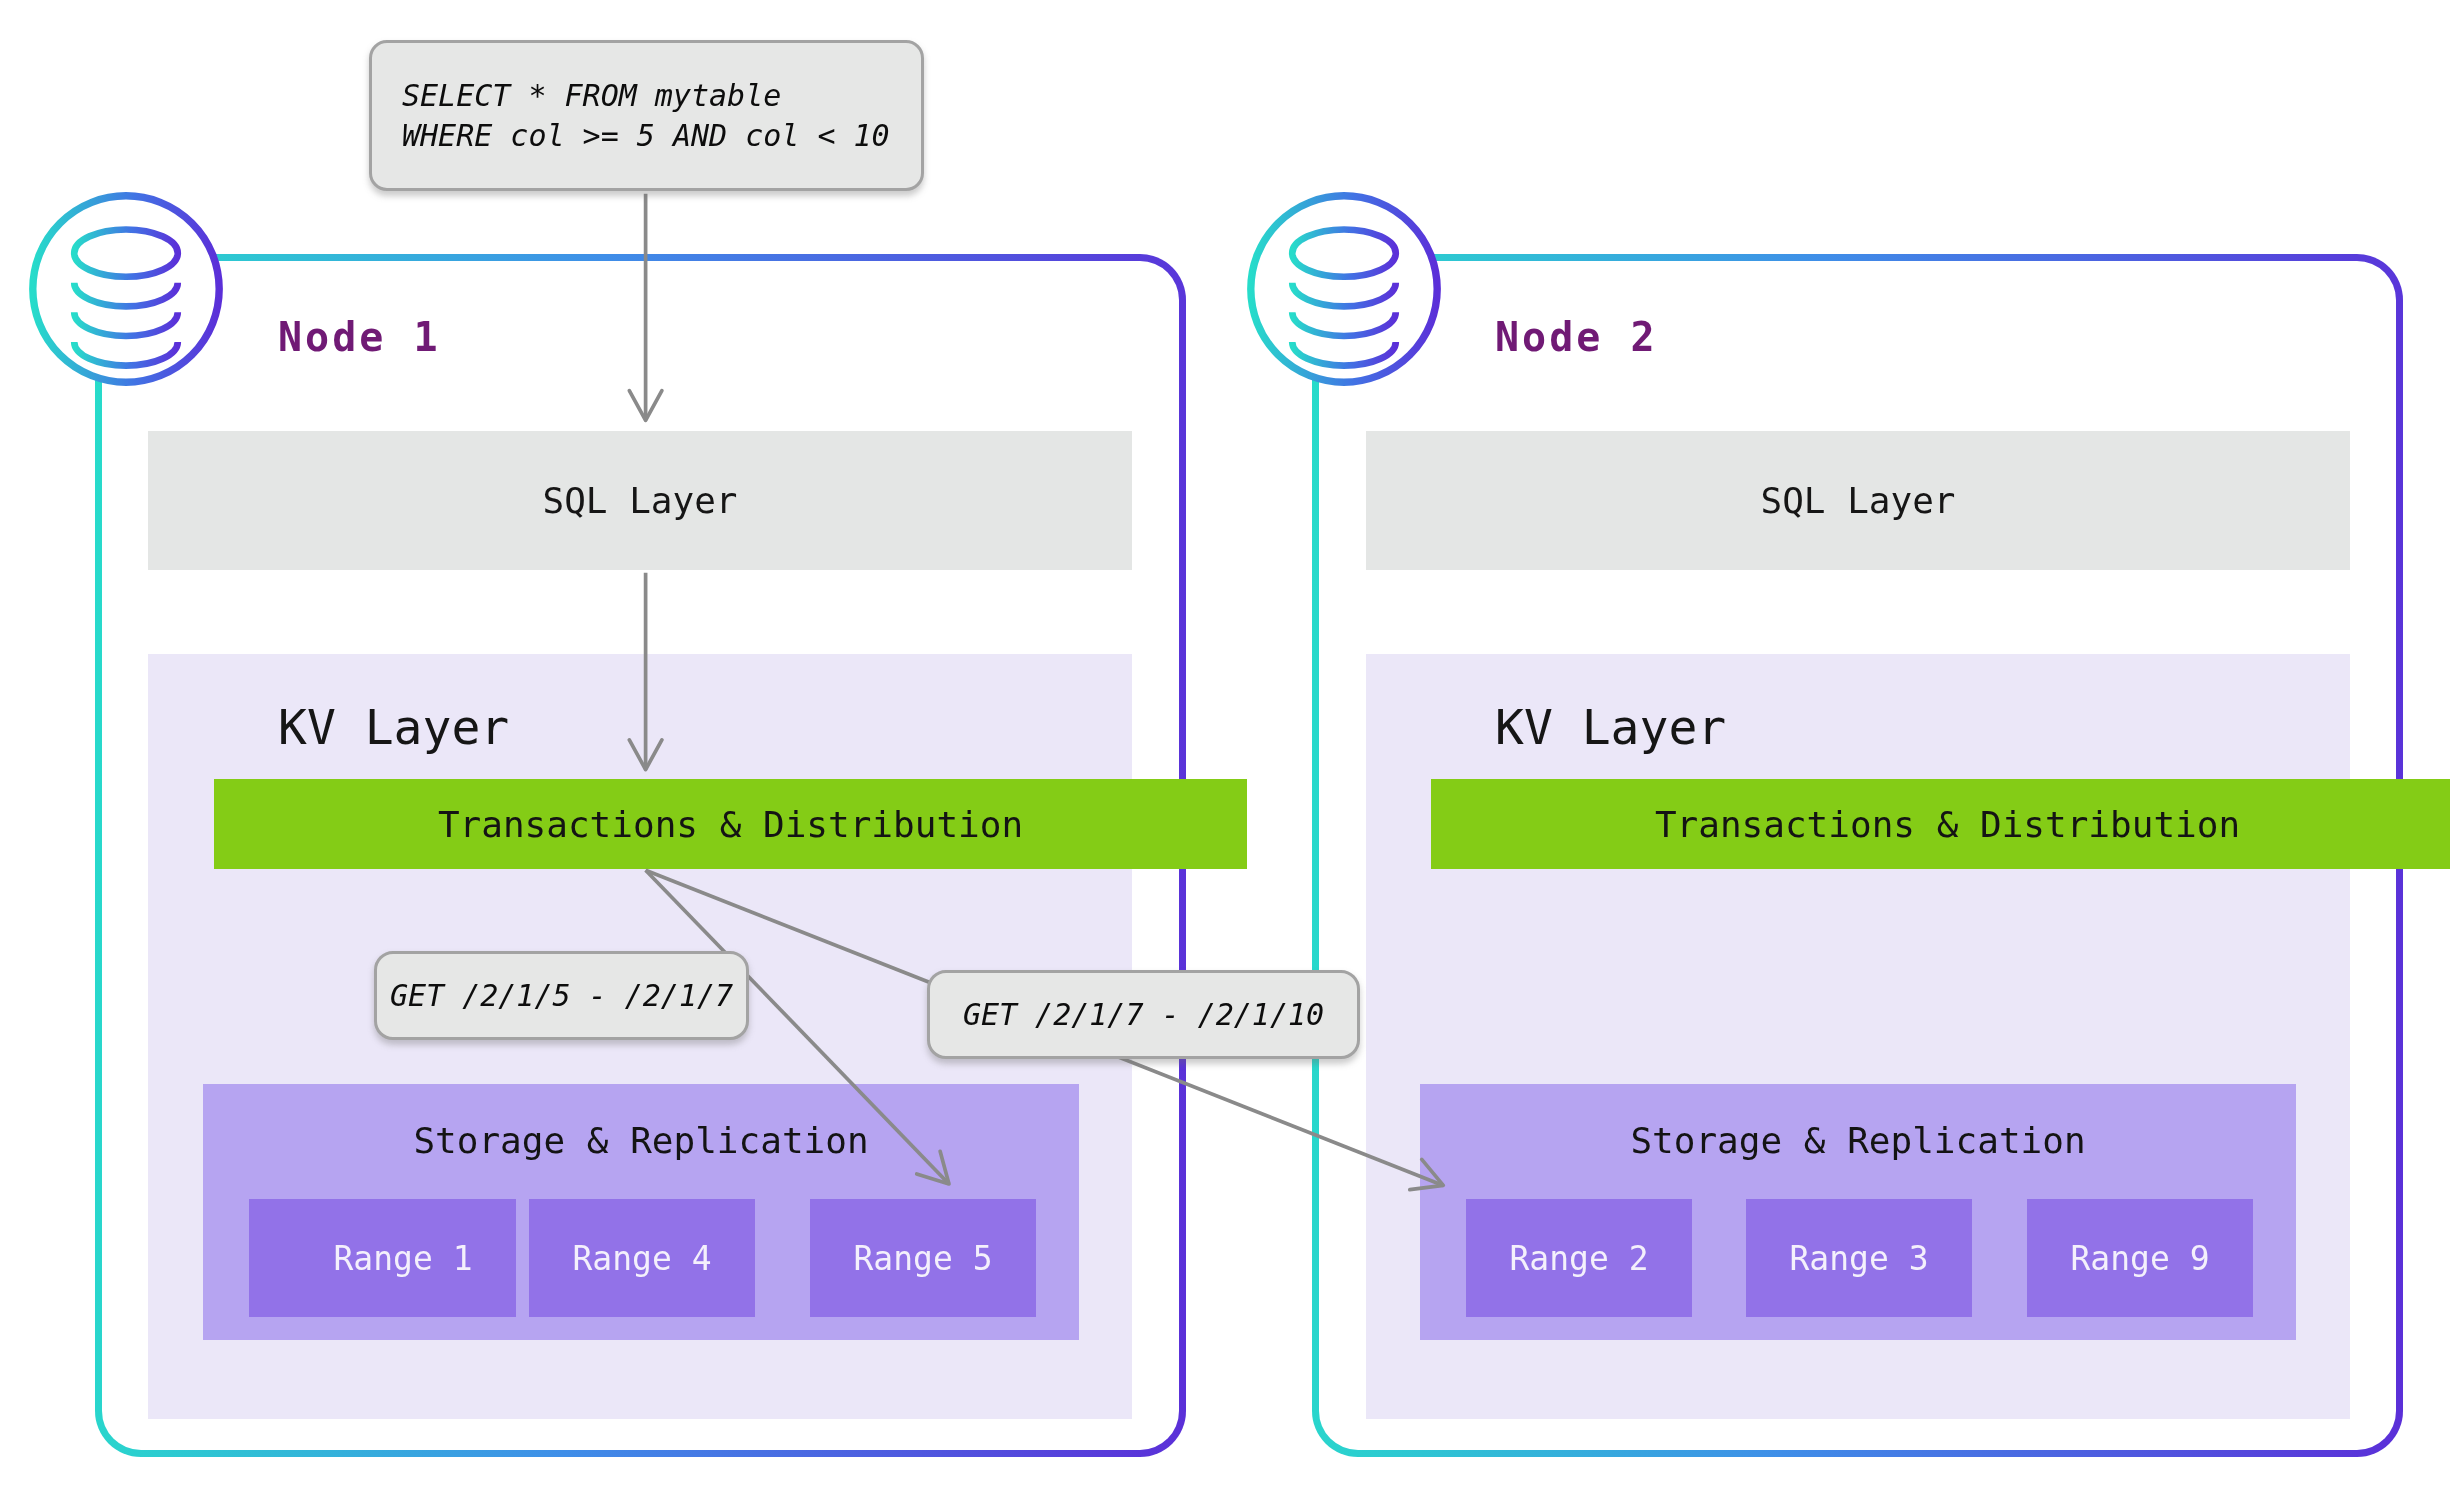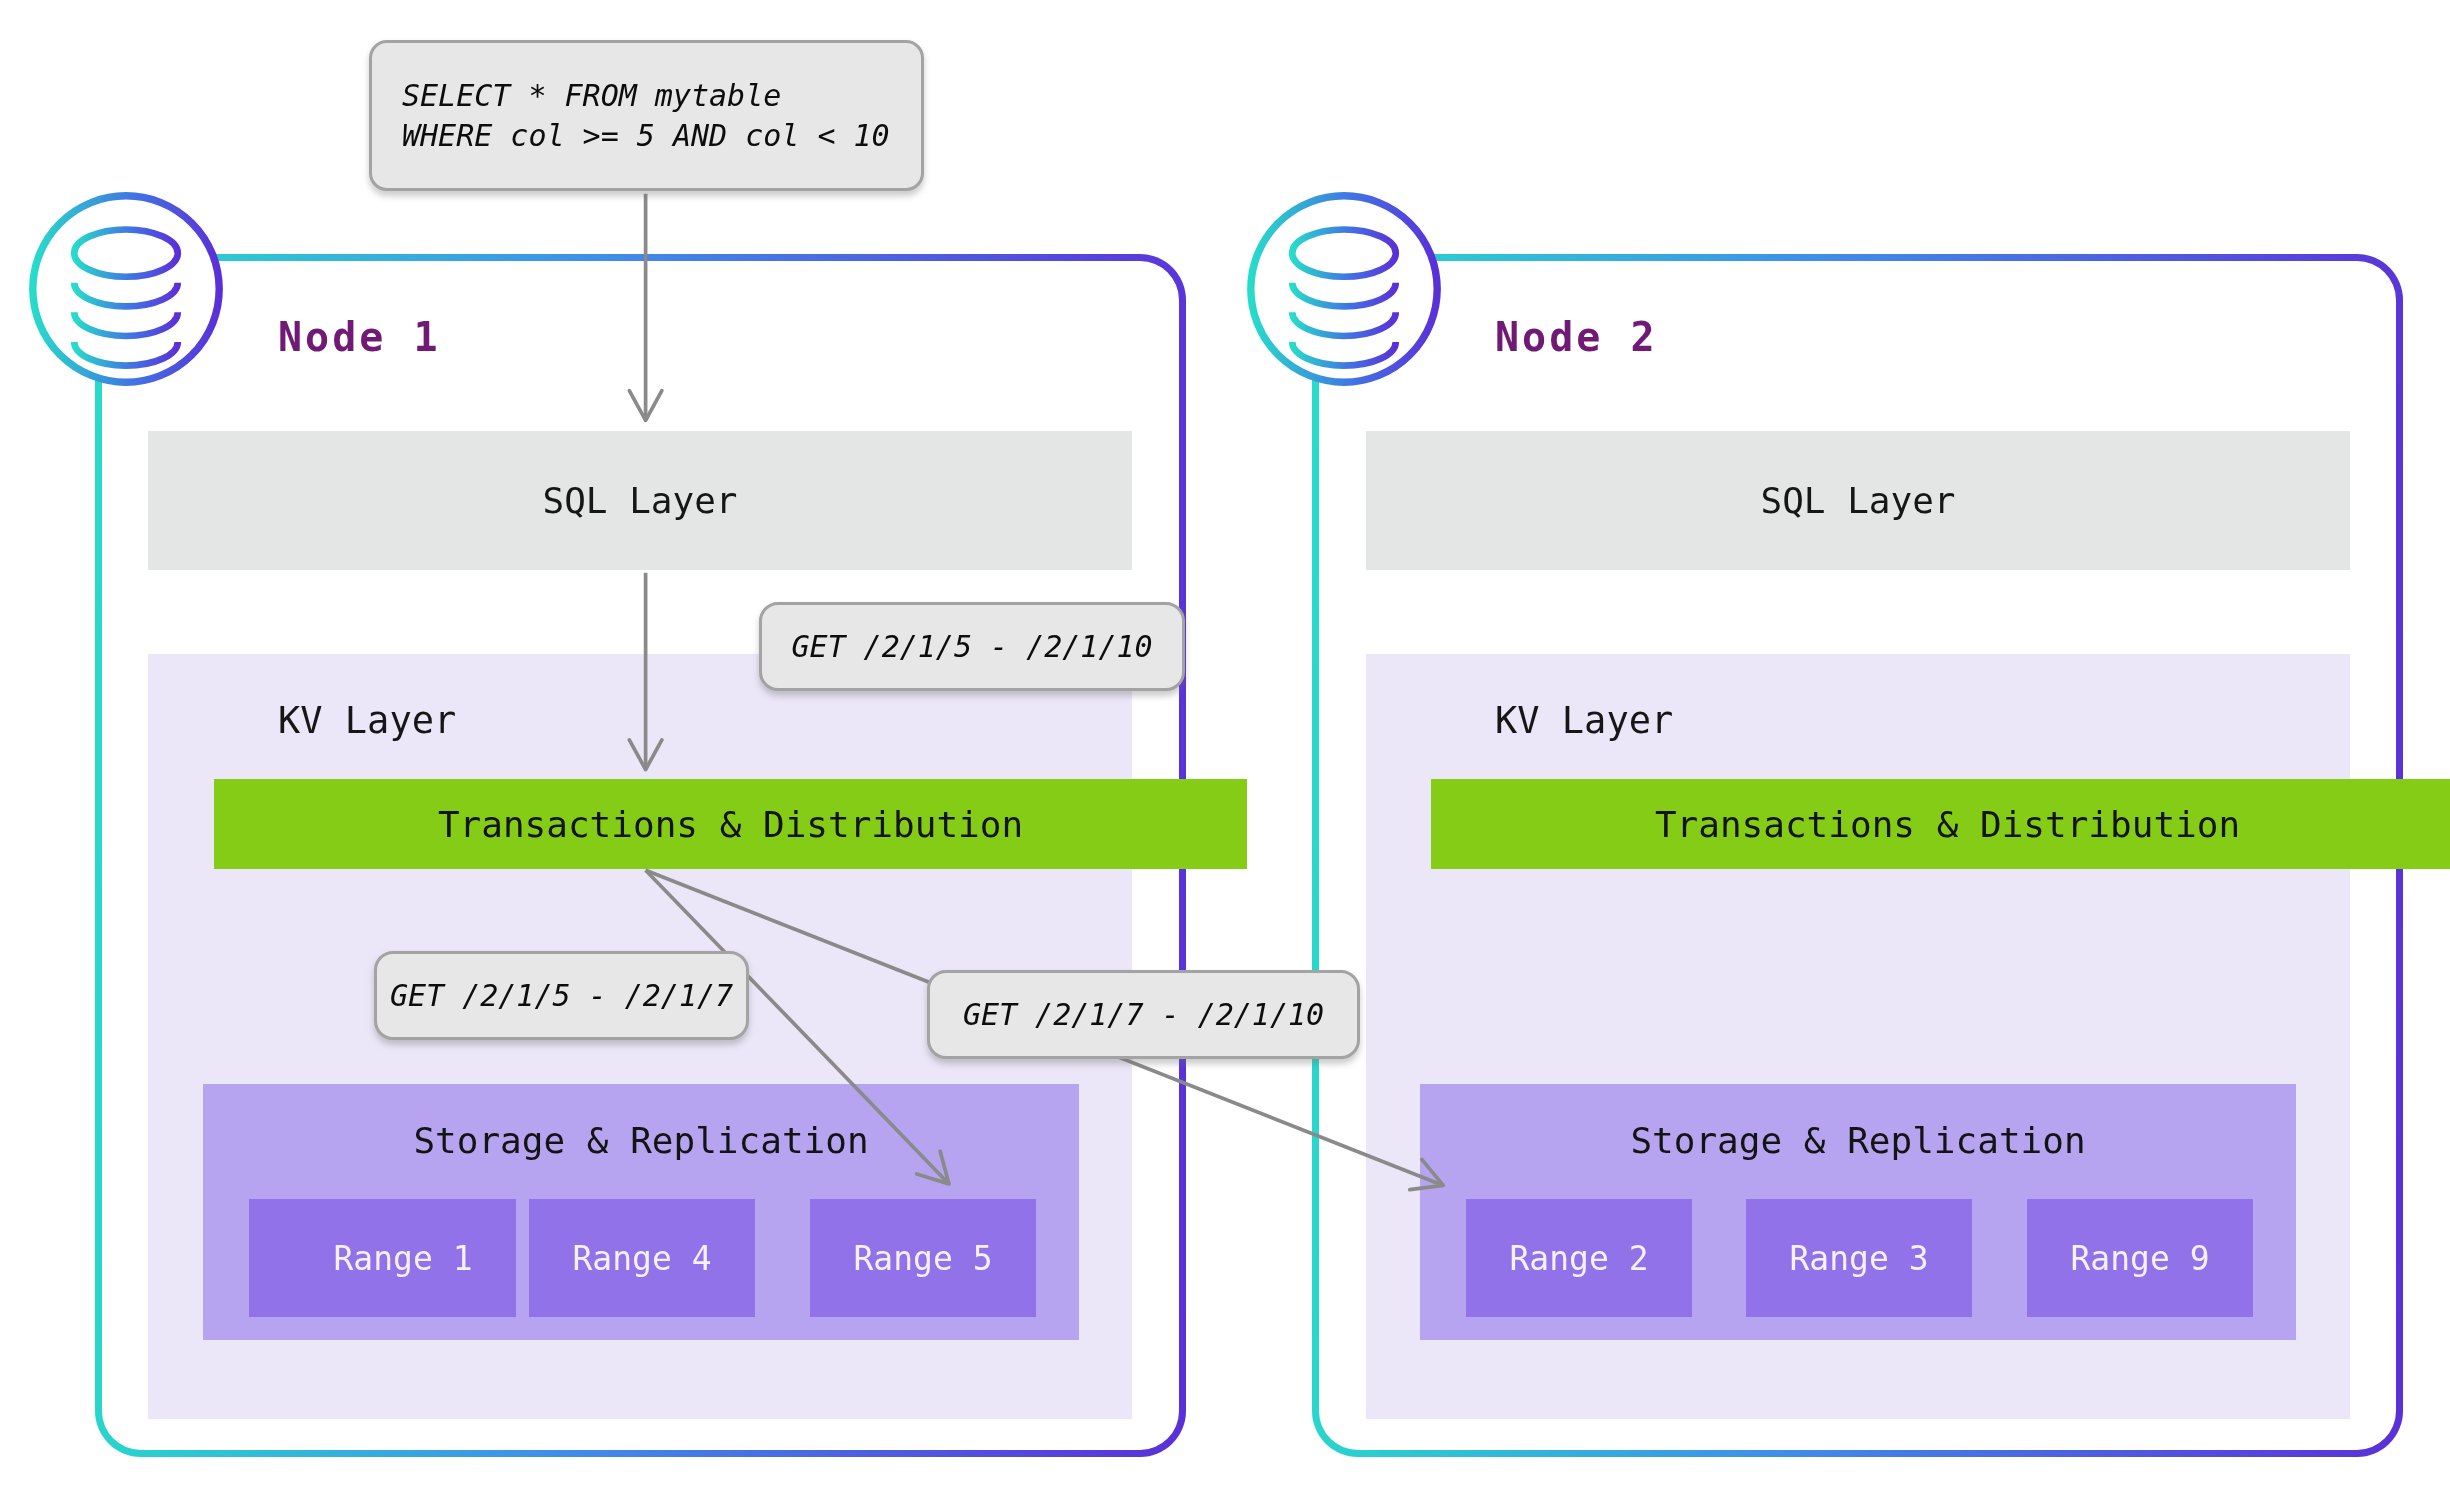--- a/index.html
+++ b/index.html
@@ -14,21 +14,21 @@
   
   .db-badge{position:absolute;width:196px;height:196px;}
 
   
   .node-title{position:absolute;font-size:40px;font-weight:bold;letter-spacing:3px;color:#701a75;white-space:nowrap;}
 
   
   .sql-bar{position:absolute;width:984px;height:139px;background:#e4e6e5;
     display:flex;align-items:center;justify-content:center;font-size:36px;color:#161616;}
   .kv-box{position:absolute;width:984px;height:765px;background:#ebe7f8;}
-  .kv-label{position:absolute;font-size:37px;color:#161616;white-space:nowrap;}
+  .kv-label{position:absolute;font-size:48px;color:#161616;white-space:nowrap;}
   .txn-bar{position:absolute;width:1033px;height:90px;background:#84cc16;
     display:flex;align-items:center;justify-content:center;font-size:36px;color:#141414;margin-left:11px;}
   .storage-box{position:absolute;width:876px;height:256px;background:#b6a4f1;}
   .storage-title{position:absolute;left:0;top:36px;width:100%;text-align:center;font-size:36px;color:#141414;}
   .range-box{position:absolute;top:115px;width:226px;height:118px;background:#9272e8;
     display:flex;align-items:center;justify-content:center;font-size:33px;color:#f4f0fc;white-space:nowrap;}
 
   
   .gray-label{position:absolute;background:#e6e7e6;border:3px solid #a3a3a3;border-radius:19px;
     box-shadow:0 4.4px 6.7px rgba(110,110,110,.35);
@@ -92,21 +92,20 @@
       <path d="M872 1176 L1282 1600" marker-end="url(#chev)"></path>
       <path d="M872 1176 L1950 1602" marker-end="url(#chev)"></path>
     </g>
   </svg>
 
   <div class="gray-label query-box">
     <span>SELECT * FROM mytable</span>
     <span>WHERE col &gt;= 5 AND col &lt; 10</span>
   </div>
 
-  <div class="gray-label" style="left:759px;top:602px;width:426px;height:89px;">GET /2/1/5 - /2/1/10</div>
 
   <div class="gray-label" style="left:374px;top:951px;width:375px;height:89px;">GET /2/1/5 - /2/1/7</div>
 
   <div class="gray-label" style="left:927px;top:970px;width:433px;height:89px;">GET /2/1/7 - /2/1/10</div>
 
   <svg class="db-badge" style="left:28px;top:191px;" viewBox="0 0 265 265">
     <defs>
       <linearGradient id="dbg1" x1="0" y1="0" x2="1" y2="0">
         <stop offset="0" stop-color="#27dcca"></stop>
         <stop offset="0.55" stop-color="#4173e4"></stop>

